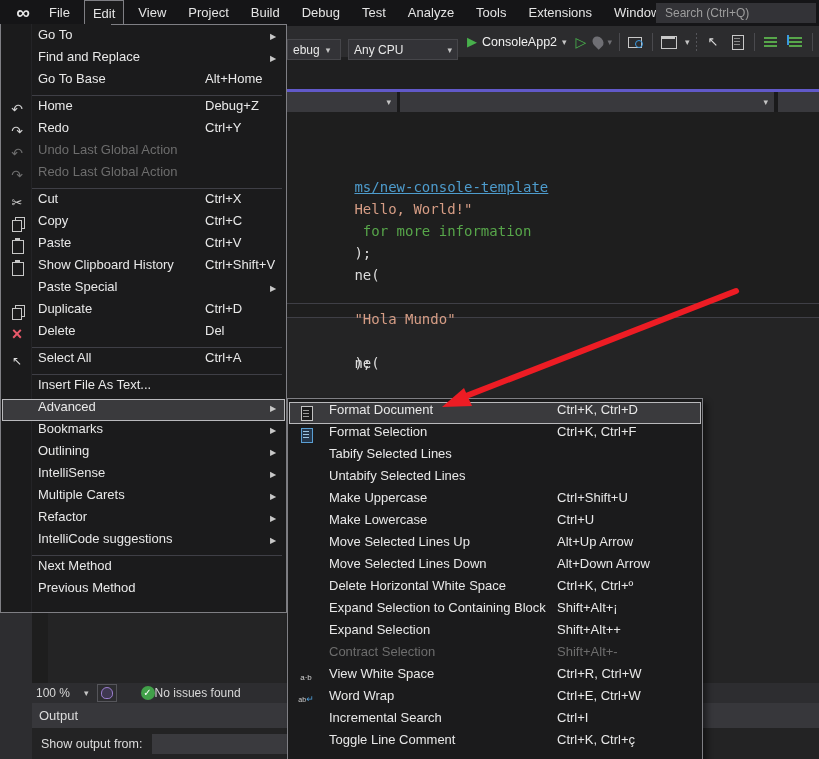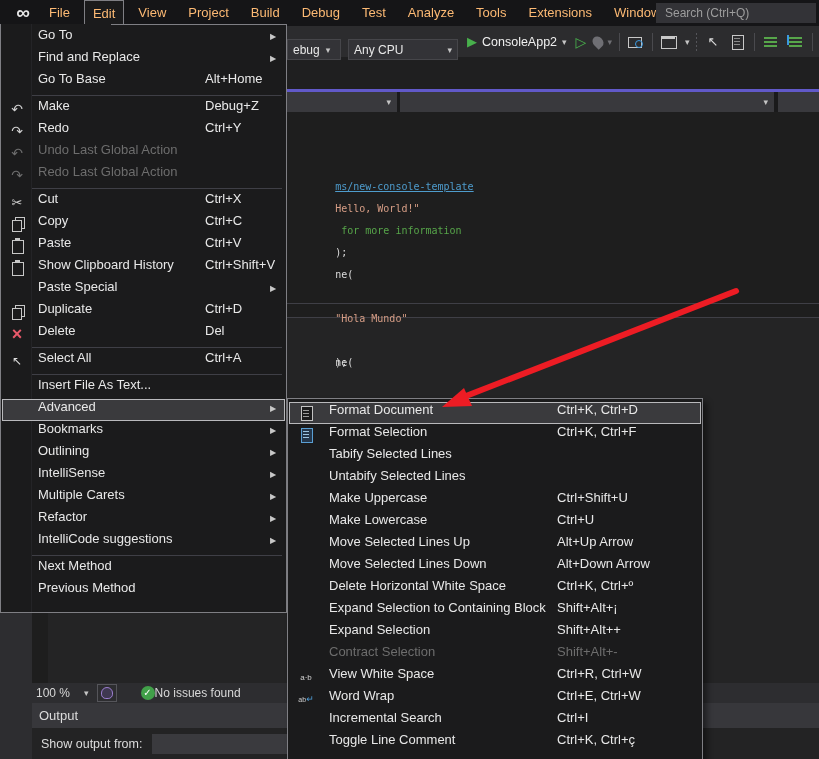--- a/index.html
+++ b/index.html
@@ -3,21 +3,21 @@
 <meta charset="utf-8">
 <style>
   * { margin:0; padding:0; box-sizing:border-box; }
   html,body { width:819px; height:759px; overflow:hidden; background:#242425;
     font-family:"Liberation Sans", sans-serif; position:relative; }
   .abs { position:absolute; }
 
   
   .menubar { left:0; top:0; width:819px; height:26px; background:#151517; display:flex; align-items:center; z-index:5; }
   .vs-logo { width:30px; margin-left:8px; color:#e9e9e9; font-size:19px; font-weight:bold; text-align:center; line-height:24px; }
-  .mb-item { padding:0 8px; height:25px; line-height:25px; color:#fdba74; font-size:13px; margin:0 3px; }
+  .mb-item { padding:0 8px; height:25px; line-height:25px; color:#e5e5e5; font-size:13px; margin:0 3px; }
   .mb-item.open { background:#1b1b1c; border:1px solid #7f7f84; border-bottom:none; }
   .searchbox { position:absolute; right:3px; top:3px; width:160px; height:20px; background:#333337;
     color:#9d9d9d; font-size:12px; line-height:20px; padding-left:9px; }
 
   
   .toolbar { left:0; top:26px; width:819px; height:31px; background:#2c2c2e; display:flex; align-items:center;
     padding-left:287px; gap:7px; z-index:2; }
   .tb-combo { height:21px; background:#333337; border:1px solid #46464a; color:#e8e8e8; font-size:12px;
     display:flex; align-items:center; padding:0 5px; gap:6px;margin-top:16px; }
   .tb-combo .dd, .dd { color:#c5c5c5; font-size:9px; }
@@ -43,21 +43,21 @@
     box-shadow:0 4px 0 #57a64a, 0 8px 0 #57a64a; }
   .lines-green.alt::after { content:""; position:absolute; left:0; top:2px; width:4px; height:10px; border-left:2px solid #3b9ae1; }
 
   
   .tabwell { left:0; top:57px; width:819px; height:32px; background:#1f1f20; }
   .purple-line { left:0; top:89px; width:819px; height:3px; }
   .navband { left:0; top:92px; width:819px; height:20px; background:#1a1a1b; }
   .navbox { position:absolute; top:0; height:20px; background:#39393d; }
   .navbox .dd { position:absolute; right:6px; top:5px; }
   .editor-bg { left:0; top:112px; width:819px; height:191px; background:#1e1e1e; }
-  .code { left:287px; top:110px; z-index:1; font-family:"DejaVu Sans Mono", monospace; font-size:10px; }
+  .code { left:287px; top:110px; z-index:1; font-family:"DejaVu Sans Mono", monospace; font-size:14px; }
   .code-line { height:22px; line-height:22px; white-space:pre; }
   .link { color:#4e9ccd; text-decoration:underline; }
   .comment { color:#57a64a; }
   .string { color:#d69d85; }
   .plain { color:#dcdcdc; }
   .split-line1 { left:0; top:303px; width:819px; height:1px; background:#3f3f46; }
   .split-fill { left:0; top:304px; width:819px; height:13px; background:#1e1e1e; }
   .split-line2 { left:0; top:317px; width:819px; height:1px; background:#3f3f46; }
   .bottom-panel { left:0; top:318px; width:819px; height:365px; background:#242425; }
   .left-col { left:0; top:318px; width:32px; height:441px; background:#2d2d30; }
@@ -299,21 +299,21 @@
 
     <div class="menu-row sep-after">
       <span class="mi-ic"></span>
       <span class="mi-label">Go To Base</span>
       <span class="mi-sc">Alt+Home</span>
       <span class="mi-arrow"></span>
     </div>
 
     <div class="menu-row">
       <span class="mi-ic undo-icon"></span>
-      <span class="mi-label">Make</span>
+      <span class="mi-label">Home</span>
       <span class="mi-sc">Debug+Z</span>
       <span class="mi-arrow"></span>
     </div>
 
     <div class="menu-row">
       <span class="mi-ic redo-icon"></span>
       <span class="mi-label">Redo</span>
       <span class="mi-sc">Ctrl+Y</span>
       <span class="mi-arrow"></span>
     </div>

